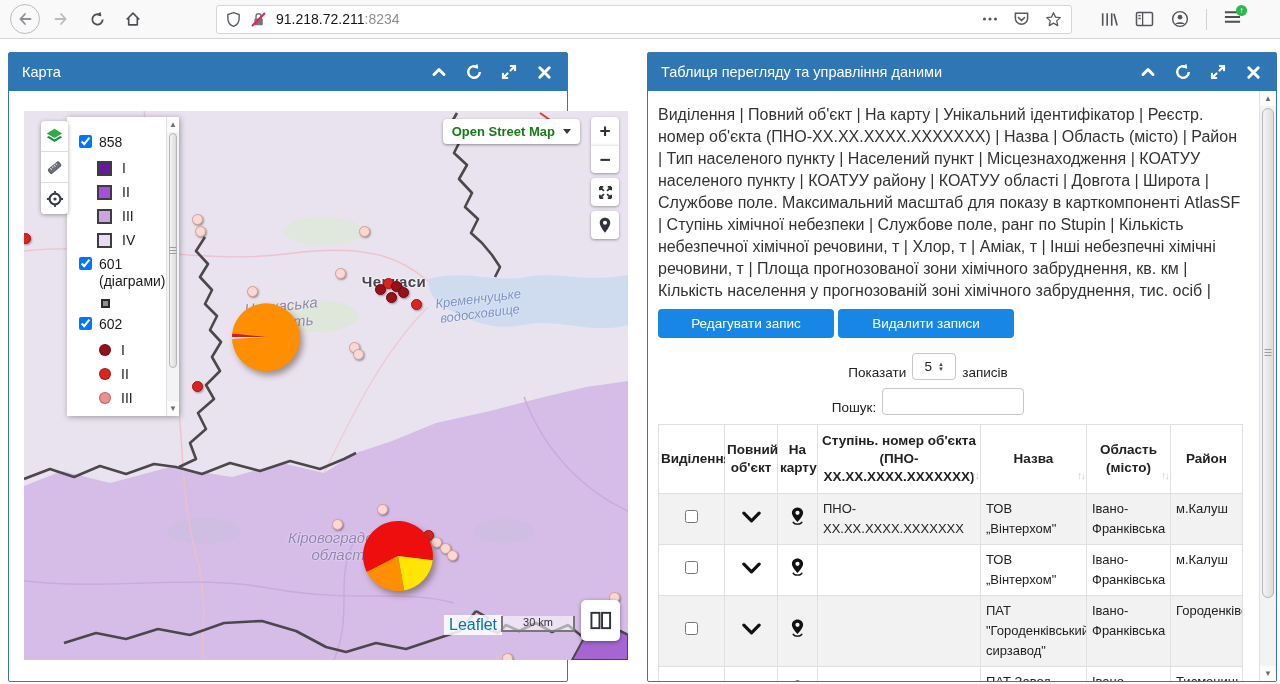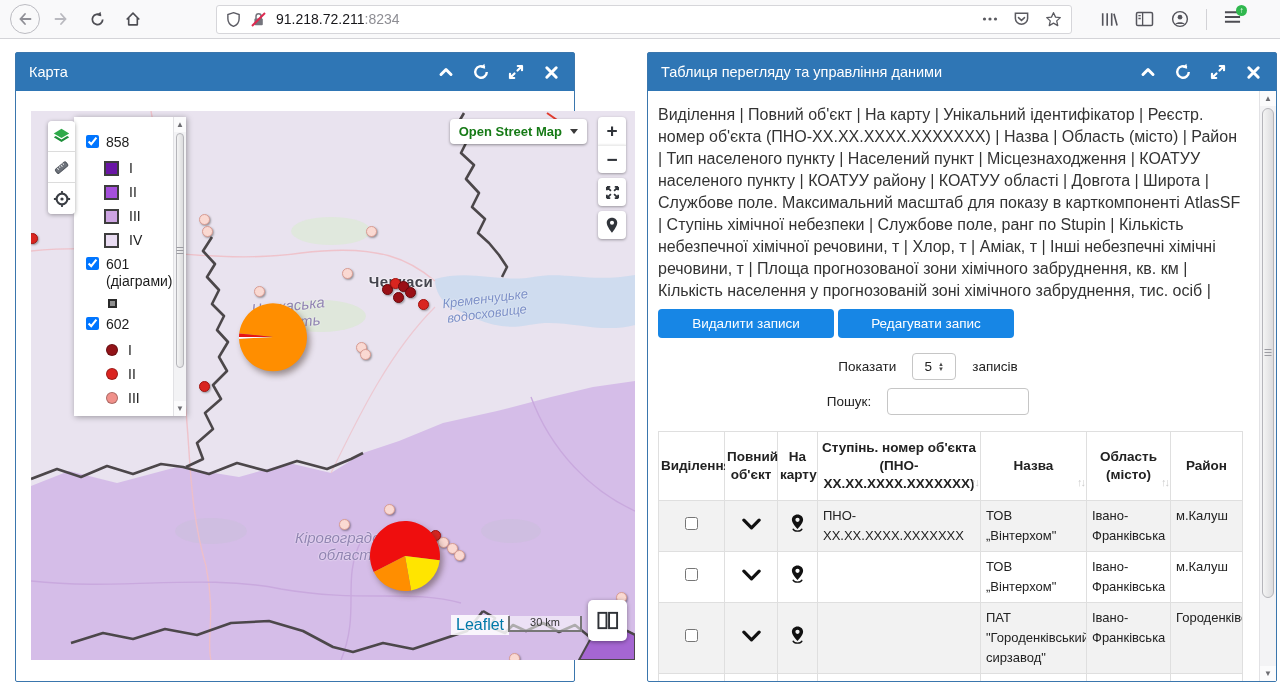--- a/index.html
+++ b/index.html
@@ -15,21 +15,21 @@
   .urltxt .port{color:#8d8d93}
   .url-right{margin-left:auto;display:flex;align-items:center;gap:15px}
   .tbr-icons{display:flex;align-items:center;gap:17px;margin-left:28px}
   .tsep{width:1px;height:21px;background:#d2d2d6}
   .menu-wrap{position:relative}
   .badge{position:absolute;top:-5px;right:-6px;width:11px;height:11px;border-radius:50%;background:#30b84e;
      color:#fff;font-size:8px;line-height:11px;text-align:center;font-weight:bold}
   
   .workspace{position:relative;height:645px}
   .panel{position:absolute;top:13px;background:#fff;border:1px solid #3a76ad;border-radius:2px}
-  .panel.left{left:15px;width:560px;height:630px}
+  .panel.left{left:8px;width:560px;height:630px}
   .panel.right{left:647px;width:630px;height:630px}
   .phead{height:38px;background:#2f76b5;color:#fff;display:flex;align-items:center;padding:0 13px;font-size:14.5px}
   .picons{margin-left:auto;display:flex;align-items:center;gap:15px}
   .picon{width:20px;height:20px;display:flex;align-items:center;justify-content:center;cursor:pointer}
   
   .map-body{padding:20px 15px}
   .map{position:relative;width:604px;height:549px;background:#e9e3ef;overflow:hidden}
   .map svg.base{position:absolute;left:0;top:0}
   .map-label{position:absolute;z-index:2;white-space:pre-line;text-align:center;pointer-events:none}
   .map-label.city{font-size:15px;font-weight:600;color:#45454e;letter-spacing:.4px;
@@ -83,23 +83,23 @@
   .scale{position:absolute;left:477px;top:505px;z-index:5;width:74px;height:16px;border:2px solid #777;border-top:none;
      background:rgba(255,255,255,.55);font-size:11px;color:#333;text-align:center;line-height:13px}
   .split{position:absolute;left:557px;top:489px;z-index:7;width:39px;height:41px;background:#fff;border-radius:5px;
      box-shadow:0 1px 4px rgba(0,0,0,.4);display:flex;align-items:center;justify-content:center;cursor:pointer}
   
   .tbl-body{position:relative;height:590px;padding:13px 24px 0 10px;overflow:hidden}
   .descr{font-size:16px;line-height:22px;color:#333;width:584px}
   .btnrow{display:flex;gap:4px;margin-top:7px}
   .btn{width:176px;height:29px;background:#1786e5;color:#fff;border:none;border-radius:4px;font-size:13.5px;
      font-family:"Liberation Sans",sans-serif;cursor:pointer;display:flex;align-items:center;justify-content:center}
-  .ctr-row{display:flex;align-items:center;justify-content:center;gap:16px;width:540px;font-size:13.5px;color:#222}
+  .ctr-row{display:flex;align-items:flex-end;justify-content:center;gap:6px;width:540px;font-size:13.5px;color:#222}
   .ctr-row.first{margin-top:15px}
-  .ctr-row.second{margin-top:8px;margin-bottom:16px}
+  .ctr-row.second{margin-top:8px;margin-bottom:9px}
   .spinner{width:44px;height:27px;border:1px solid #c6c6c6;border-radius:4px;display:flex;align-items:center;
      justify-content:center;gap:6px;background:#fff}
   .spin-ar{display:flex;flex-direction:column;font-size:6px;line-height:5px;color:#4a4a4a}
   .search-in{width:142px;height:27px;border:1px solid #c6c6c6;border-radius:4px;padding:0 7px;font-size:13px}
   table.records{table-layout:fixed;border-collapse:collapse;width:584px;color:#222}
   .records th,.records td{border:1px solid #dfdfdf}
   .records thead th{font-size:13.5px;font-weight:bold;text-align:center;vertical-align:middle;
      padding:7px 2px;position:relative;background:#fff;line-height:18px}
   .sort{position:absolute;right:2px;bottom:9px;font-size:11px;color:#ccc;letter-spacing:-2px}
   .records tbody tr:nth-child(odd){background:#f2f2f2}
@@ -423,22 +423,22 @@
         <span class="picon">
             <svg width="15" height="15" viewBox="0 0 16 16">
               <path d="M3 3 L13 13 M13 3 L3 13" stroke="#fff" stroke-width="3.2" stroke-linecap="round"></path>
             </svg>
           </span>
       </span>
     </header>
     <div class="tbl-body">
       <p class="descr">Виділення | Повний об'єкт | На карту | Унікальний ідентифікатор | Реєстр. номер об'єкта (ПНО-XX.XX.XXXX.XXXXXXX) | Назва | Область (місто) | Район | Тип населеного пункту | Населений пункт | Місцезнаходження | КОАТУУ населеного пункту | КОАТУУ району | КОАТУУ області | Довгота | Широта | Службове поле. Максимальний масштаб для показу в карткомпоненті AtlasSF | Ступінь хімічної небезпеки | Службове поле, ранг по Stupin | Кількість небезпечної хімічної речовини, т | Хлор, т | Аміак, т | Інші небезпечні хімічні речовини, т | Площа прогнозованої зони хімічного забруднення, кв. км | Кількість населення у прогнозованій зоні хімічного забруднення, тис. осіб |</p>
       <div class="btnrow">
+        <button class="btn">Редагувати запис</button>
         <button class="btn">Видалити записи</button>
-        <button class="btn">Редагувати запис</button>
       </div>
       <div class="ctr-row first">
         <span>Показати</span>
         <span class="spinner">
           <span>5</span>
           <span class="spin-ar">
               <span>▲</span>
               <span>▼</span>
             </span>
         </span>

